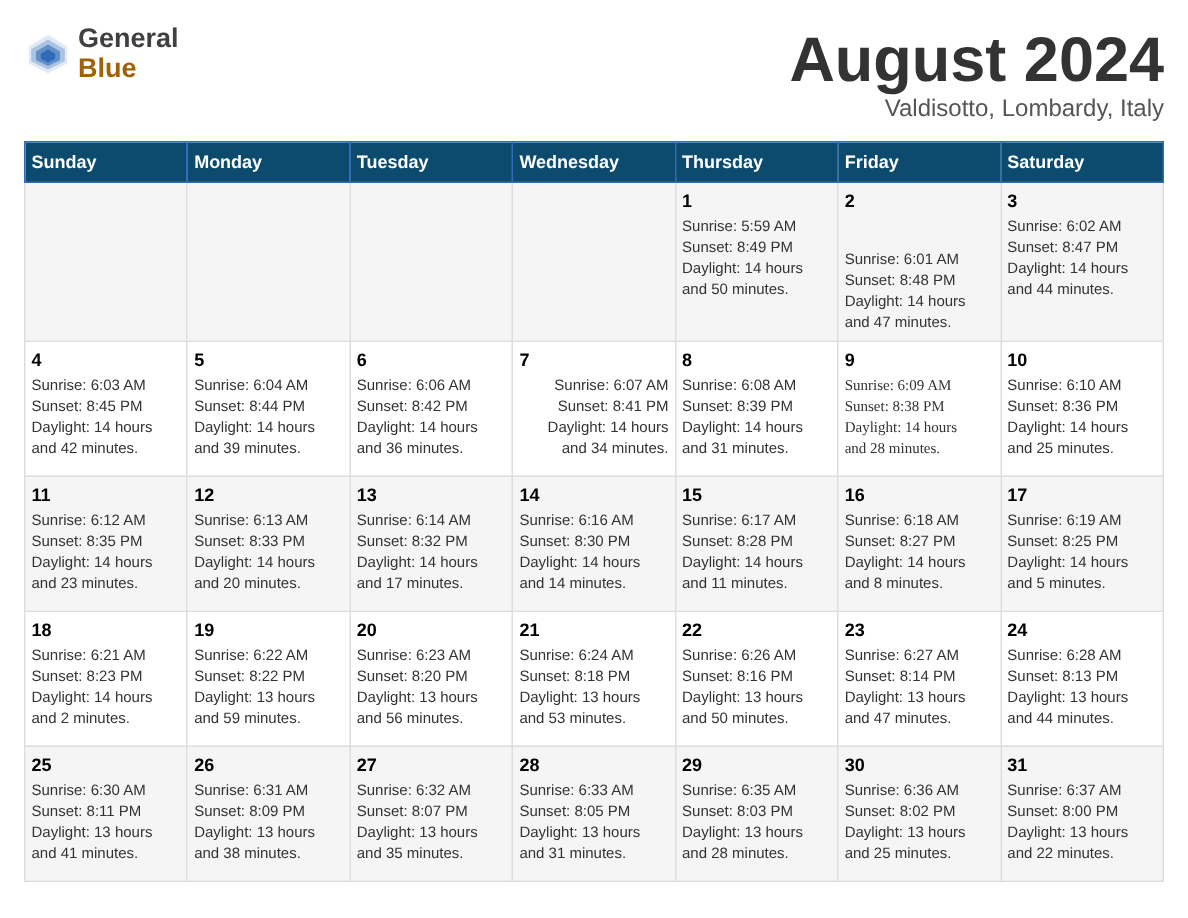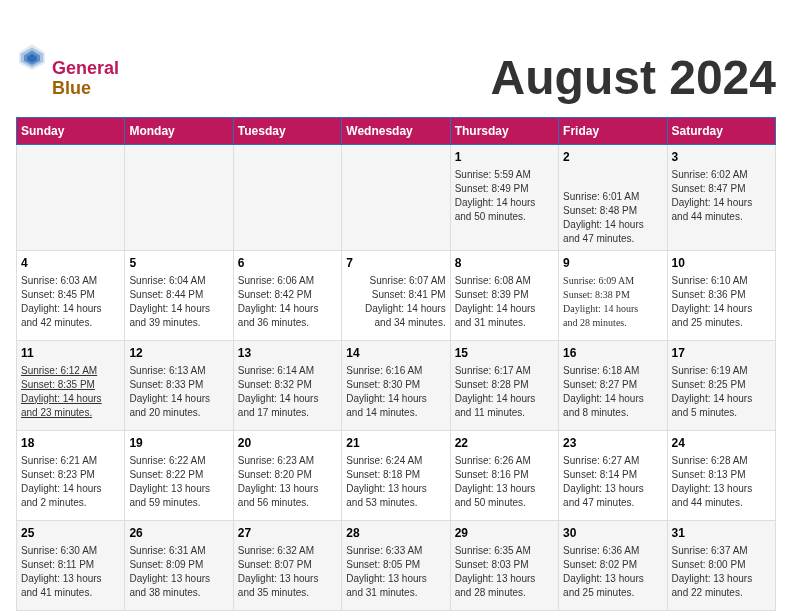--- a/index.html
+++ b/index.html
@@ -22,52 +22,50 @@
       gap: 4px;
     }
     .logo-text {
       display: flex;
       flex-direction: column;
       line-height: 1.1;
     }
     .logo-general {
       font-size: 18px;
       font-weight: bold;
-      color: #be185d;
-      margin-top: 43px;
+      color: #404040;
     }
     .logo-blue {
       font-size: 18px;
       font-weight: bold;
       color: #a16207;
     }
     .logo-icon {
       width: 32px;
       height: 32px;
     }
     .title-area {
       text-align: right;
     }
     .main-title {
-      font-size: 48px;
+      font-size: 42px;
       font-weight: bold;
       color: #333;
-      margin-top: 34px;
     }
     .subtitle {
       font-size: 16px;
       color: #555;
     }
     table {
       width: 100%;
       border-collapse: collapse;
       font-size: 11px;
     }
     thead tr {
-      background-color: #be185d;
+      background-color: #0c4a6e;
       color: #fff;
     }
     thead th {
       padding: 6px 4px;
       text-align: left;
       font-weight: bold;
       font-size: 12px;
       border: 1px solid #2e6cb8;
     }
     tbody tr {
@@ -108,20 +106,21 @@
       <polygon points="20,12 30,18 30,25 20,30 10,25 10,18" fill="#2e6cb8" opacity="0.6"></polygon>
       <polygon points="20,16 26,20 26,24 20,27 14,24 14,20" fill="#2e6cb8"></polygon>
     </svg>
     <div class="logo-text">
       <span class="logo-general">General</span>
       <span class="logo-blue">Blue</span>
     </div>
   </div>
   <div class="title-area">
     <div class="main-title">August 2024</div>
+    <div class="subtitle">Valdisotto, Lombardy, Italy</div>
   </div>
 </div>
 
 <table>
   <thead>
     <tr>
     <th>Sunday</th>
         <th>Monday</th>
         <th>Tuesday</th>
         <th>Wednesday</th>
@@ -205,21 +204,21 @@
           <span class="day-num">10</span>
           <div class="cell-content" style="white-space: pre-line;">Sunrise: 6:10 AM
 Sunset: 8:36 PM
 Daylight: 14 hours
 and 25 minutes.</div>
         </td>
       </tr>
       <tr>
         <td>
           <span class="day-num">11</span>
-          <div class="cell-content" style="white-space: pre-line; text-decoration: underline;">Sunrise: 6:12 AM
+          <div class="cell-content" style="white-space: pre-line;">Sunrise: 6:12 AM
 Sunset: 8:35 PM
 Daylight: 14 hours
 and 23 minutes.</div>
         </td>
         <td>
           <span class="day-num">12</span>
           <div class="cell-content" style="white-space: pre-line;">Sunrise: 6:13 AM
 Sunset: 8:33 PM
 Daylight: 14 hours
 and 20 minutes.</div>

